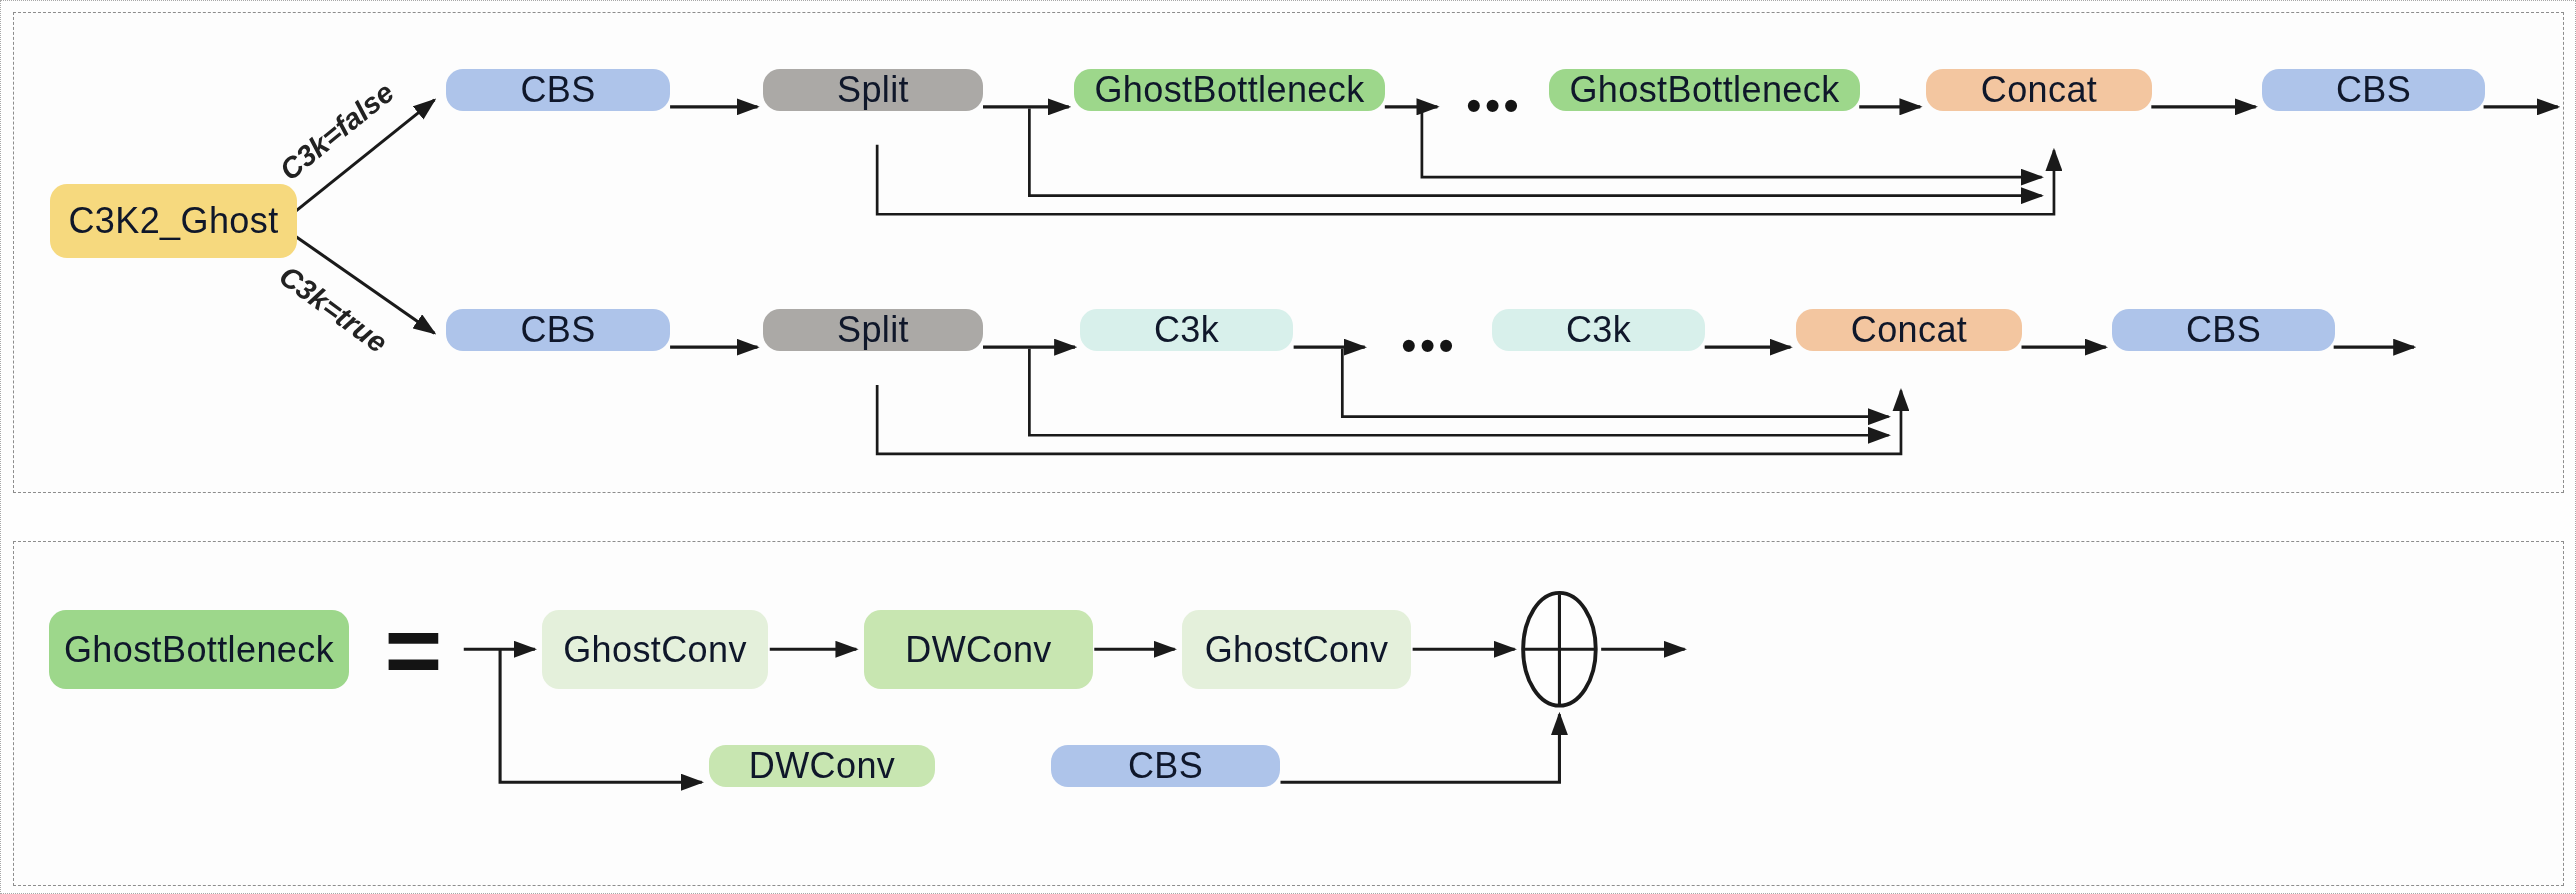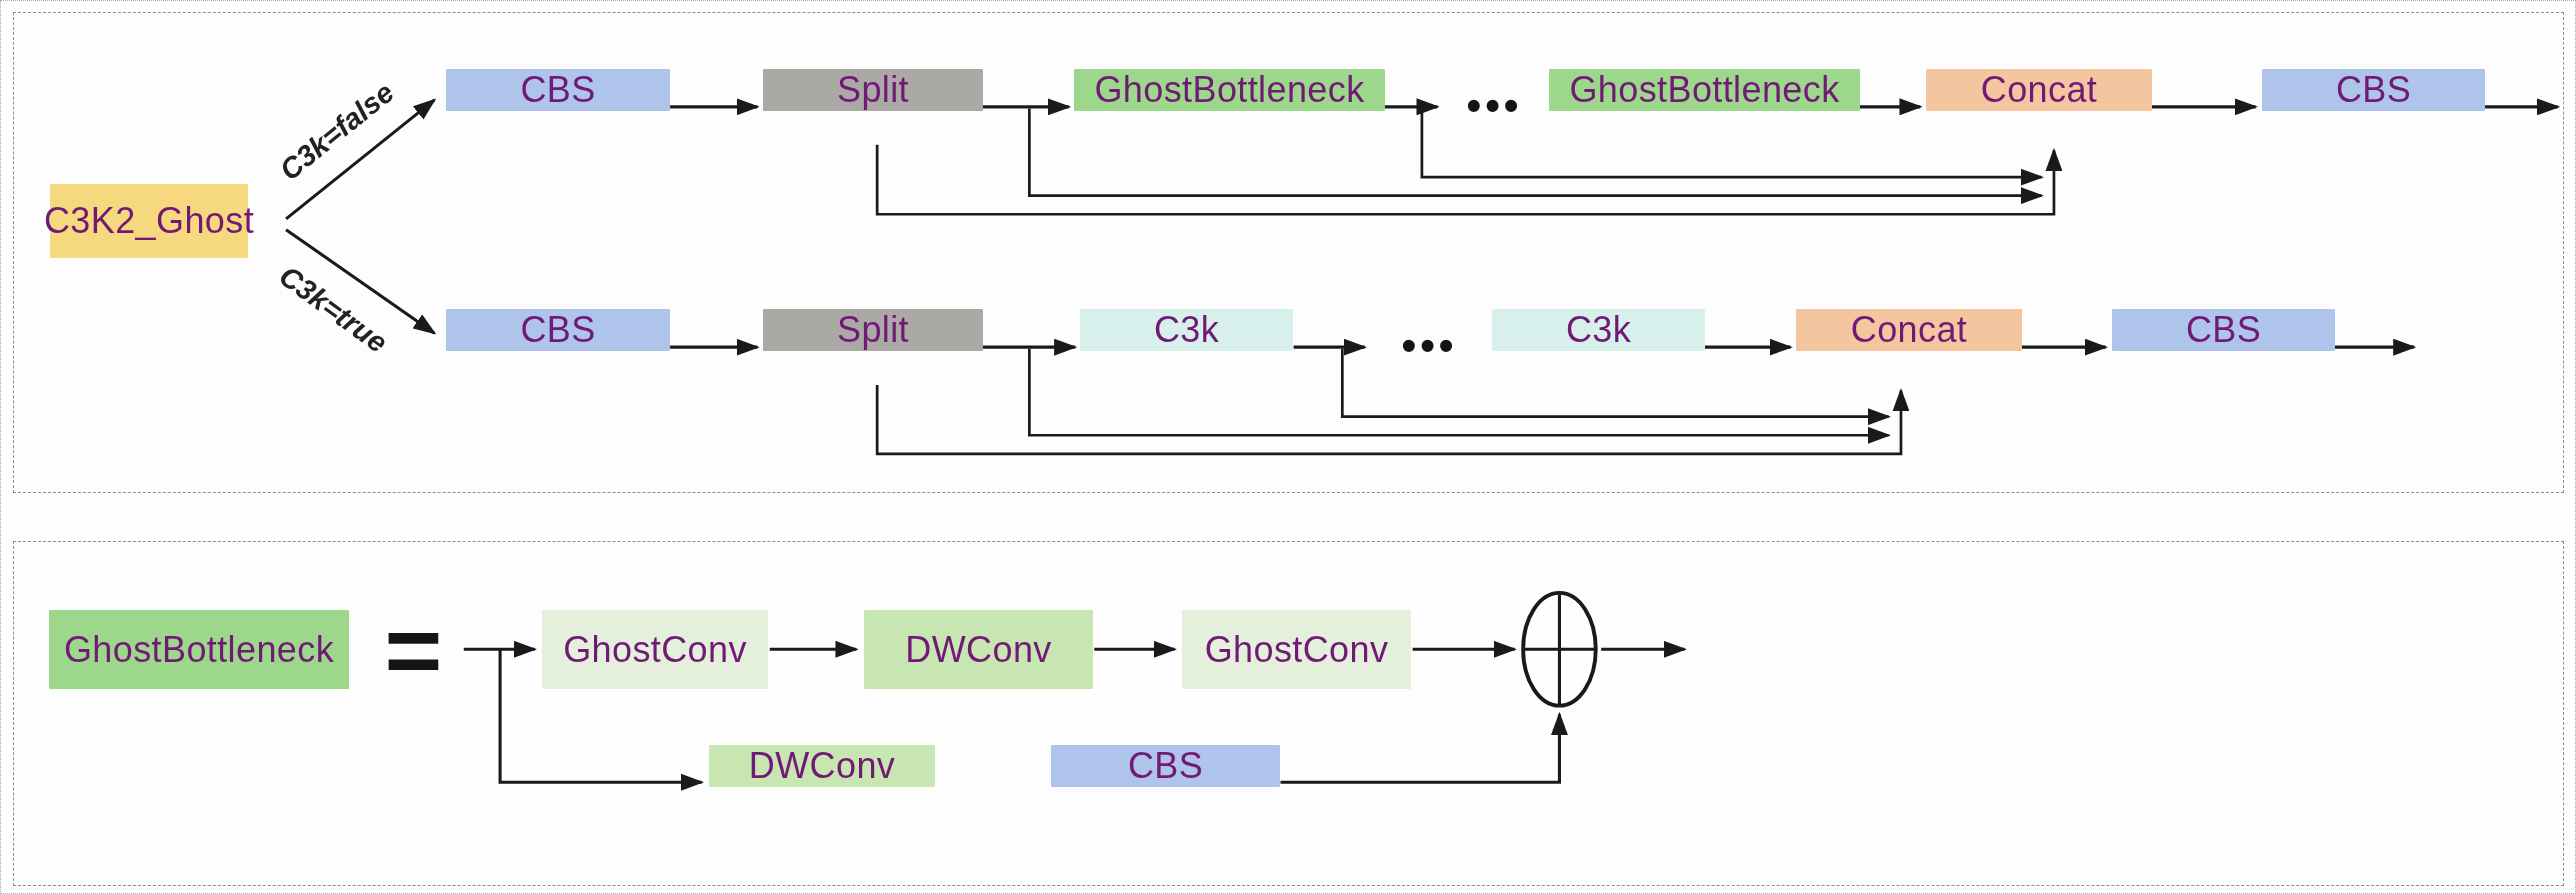--- a/index.html
+++ b/index.html
@@ -1,21 +1,21 @@
 <!DOCTYPE html>
 <html style="font-size:12.4px"><head>
 <meta charset="utf-8">
 <style>
   html,body{margin:0;padding:0;background:#ffffff;}
   body{width:2576px;height:894px;font-family:"Liberation Sans",sans-serif;color:#1a1a1a;}
   #canvas{position:relative;width:2576px;height:894px;box-sizing:border-box;
           border:1.5px dotted #a8a8a8;background:#fefefe;overflow:hidden;}
   .panel{position:absolute;border:1.5px dashed #8d8d8d;background:#fdfdfd;box-sizing:border-box;}
   .node{position:absolute;display:flex;align-items:center;justify-content:center;
-        border-radius:1px;font-size:36px;letter-spacing:0.4px;color:#701a75;}
+        border-radius:17px;font-size:36px;letter-spacing:0.4px;color:#0f172a;}
   .dots{position:absolute;display:flex;align-items:center;justify-content:center;
         font-size:42px;font-weight:bold;letter-spacing:3.9px;color:#141414;}
   .branch-label{position:absolute;font-style:italic;font-weight:600;font-size:29px;
         text-align:center;color:#222;}
   .equals{position:absolute;display:flex;align-items:center;justify-content:center;
         font-size:99px;font-weight:800;color:#141414;}
   svg.wires{position:absolute;left:0;top:0;pointer-events:none;}
   svg.wires path, svg.wires line, svg.wires ellipse{fill:none;stroke:#1a1a1a;}
   .w4{stroke-width:4px;}
   .w35{stroke-width:3.5px;}
@@ -69,21 +69,21 @@
     <path class="w4" d="M2070 839 H2178" marker-end="url(#ah)"></path>
     <path class="w4" d="M1655 1011 H2016 V923" marker-end="url(#ah)"></path>
 
     <g>
       <ellipse class="w5" cx="2016" cy="839" rx="47" ry="73" style="fill:#fefefe;"></ellipse>
       <line class="w4" x1="2016" y1="768" x2="2016" y2="910"></line>
       <line class="w4" x1="1971" y1="839" x2="2061" y2="839"></line>
     </g>
   </svg>
 
-  <div class="node" style="left: 49px; top: 183px; width: 198px; height: 74px; background-color: rgb(246, 217, 126);">C3K2_Ghost</div>
+  <div class="node" style="left: 49px; top: 183px; width: 247px; height: 74px; background-color: rgb(246, 217, 126);">C3K2_Ghost</div>
 
   <div class="branch-label" style="left:247px;top:114px;width:178px;transform:rotate(-39deg);">C3k=false</div>
   <div class="branch-label" style="left:251px;top:292px;width:162px;transform:rotate(36deg);">C3k=true</div>
 
   <div class="node" style="left: 445px; top: 68px; width: 224px; background-color: rgb(174, 196, 234);">CBS</div>
   <div class="node" style="left: 762px; top: 68px; width: 220px; background-color: rgb(171, 169, 166);">Split</div>
   <div class="node" style="left: 1073px; top: 68px; width: 311px; background-color: rgb(157, 215, 139);">GhostBottleneck</div>
   <div class="dots" style="left:1443px;top:80px;width:101px;height:49px;">•••</div>
   <div class="node" style="left: 1548px; top: 68px; width: 311px; background-color: rgb(157, 215, 139);">GhostBottleneck</div>
   <div class="node" style="left: 1925px; top: 68px; width: 226px; background-color: rgb(243, 198, 160);">Concat</div>

